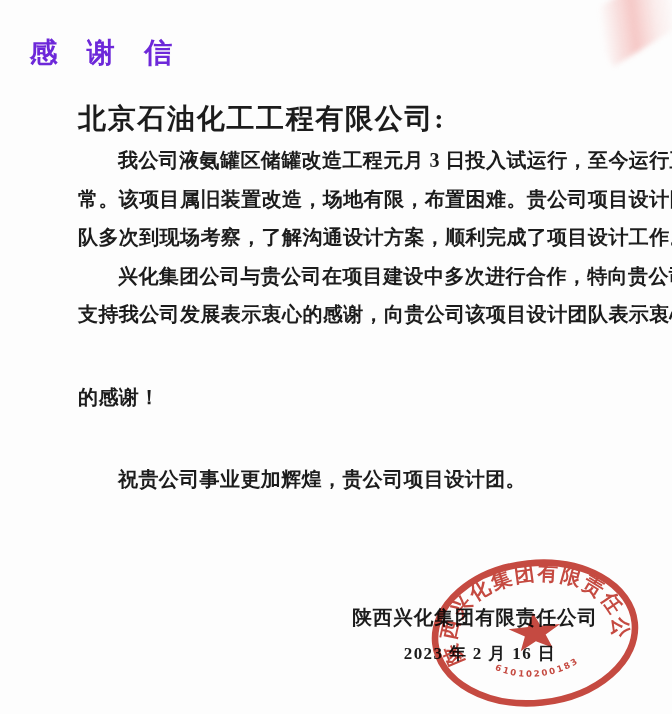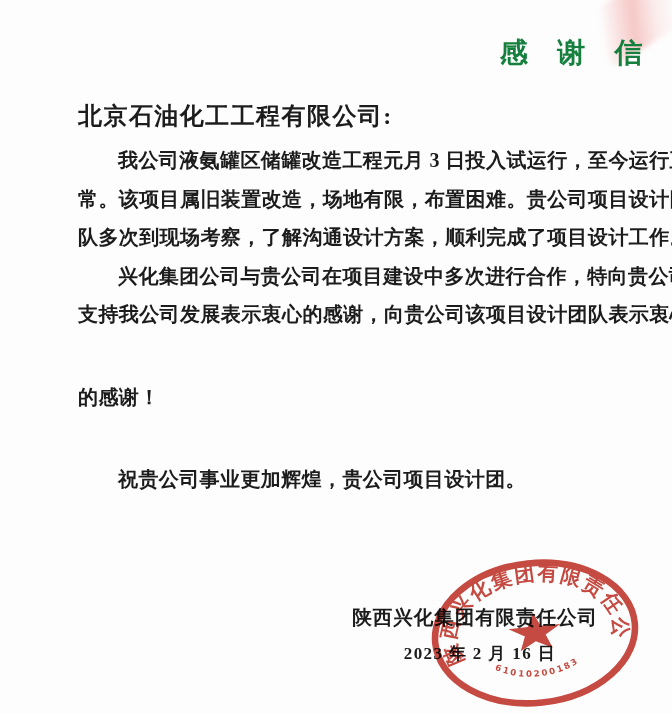--- a/index.html
+++ b/index.html
@@ -11,32 +11,32 @@
     background: #fdfdfd;
     overflow: hidden;
     font-family: "Liberation Serif", "DejaVu Serif", serif;
     color: #1c1c1c;
   }
   .title {
     position: absolute;
     top: 34px;
     left: 0;
     width: 100%;
-    text-align: right;
+    text-align: left;
     font-size: 28px;
     font-weight: 700;
     letter-spacing: 1.05em;
     padding-left: 1.05em; 
-    color: #15803d;
+    color: #6d28d9;
   }
   .salutation {
     position: absolute;
     left: 78px;
     top: 100px;
-    font-size: 24px;
+    font-size: 28px;
     font-weight: 600;
     letter-spacing: 0.06em;
   }
   .body-block {
     position: absolute;
     left: 78px;
     top: 141px;
     width: 552px;
     font-size: 20px;
     font-weight: 600;

